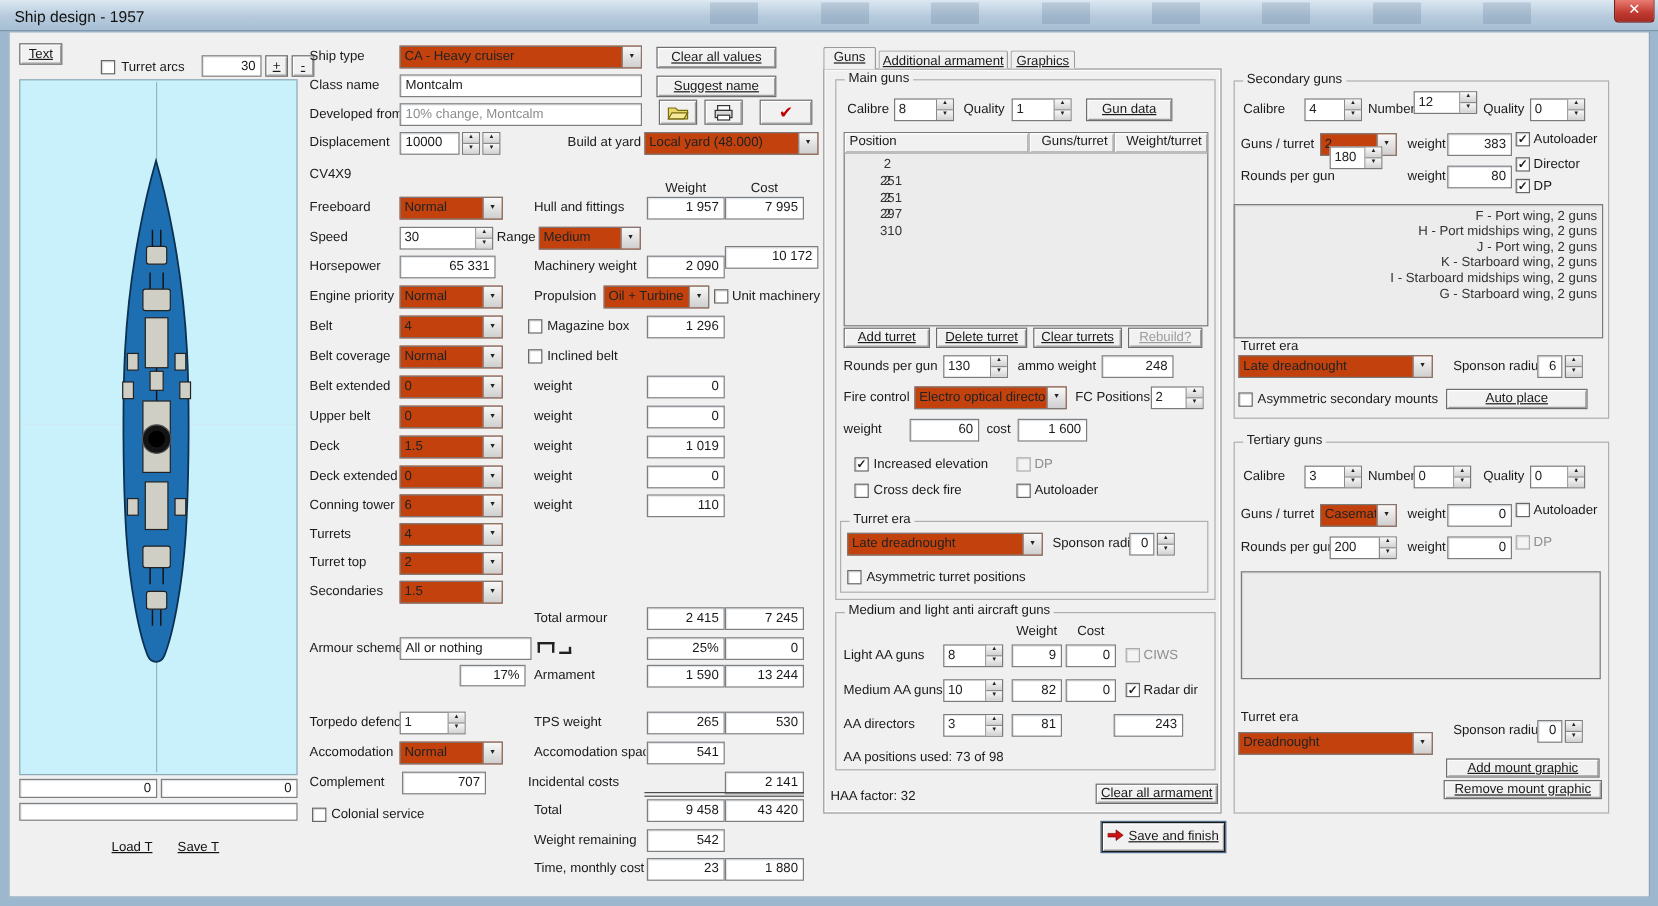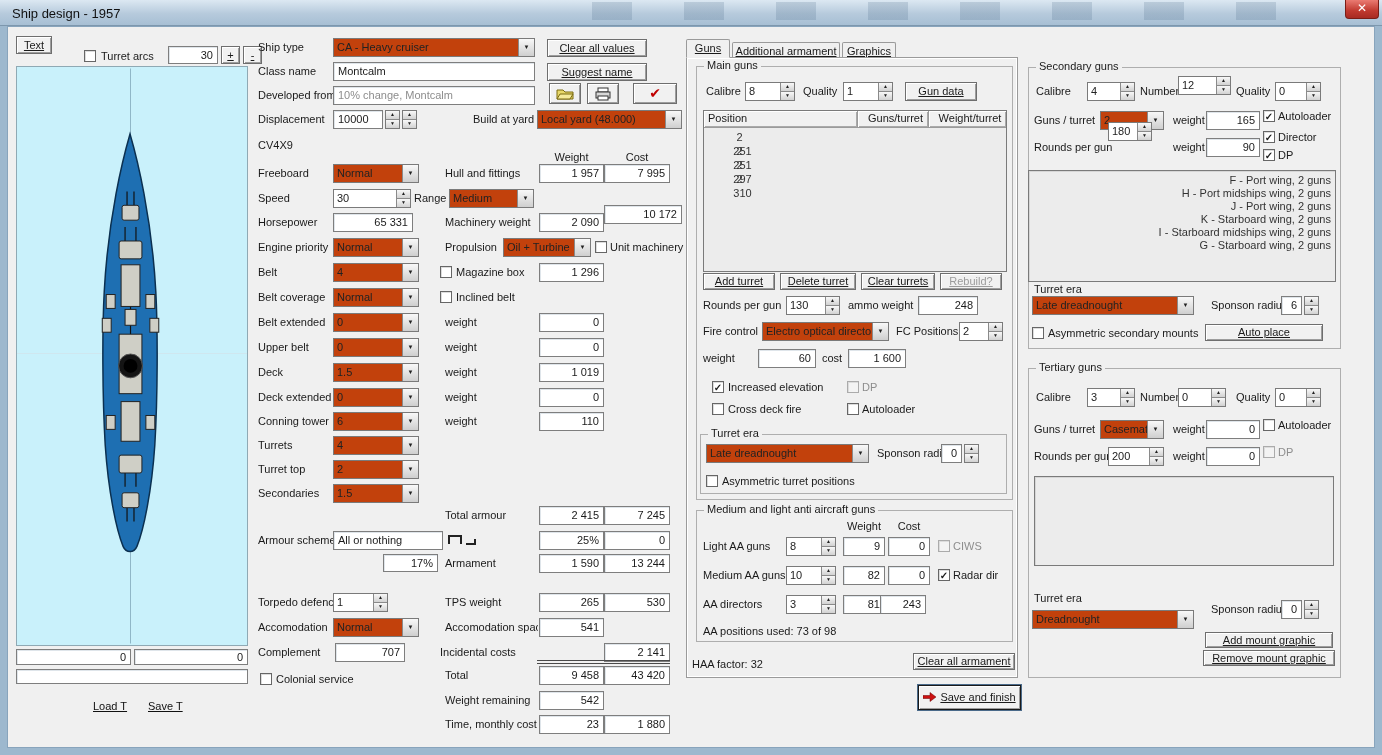--- a/index.html
+++ b/index.html
@@ -496,21 +496,21 @@
 
 <span class="lbl" style="left:703px;top:598px">AA directors</span>
 <div class="spin" style="left:786px;top:595px;width:50px">
   <span class="sv">3</span>
   <span class="sb">
       <i>▲</i>
       <i>▼</i>
     </span>
 </div>
 <div class="val" style="left:843px;top:595px;width:42px">81</div>
-<div class="val" style="left:880px;top:595px;width:46px">243</div>
+<div class="val" style="left:928px;top:595px;width:58px">243</div>
 
 <span class="lbl" style="left:703px;top:625px">AA positions used: 73 of 98</span>
 
 <span class="lbl" style="left:692px;top:658px">HAA factor: 32</span>
 <div class="btn" style="left:913px;top:653px;width:102px;height:17px;padding-top:1px"><span>Clear all armament</span></div>
 
 <div class="btn default" style="left:918px;top:685px;width:103px;height:25px;padding-top:5px">
   <svg width="14" height="10" style="vertical-align:-1px;margin-right:3px">
       <polygon points="0,3.5 7,3.5 7,0.5 13,5 7,9.5 7,6.5 0,6.5" fill="#cc1111" stroke="#660000" stroke-width="0.5"></polygon>
     </svg><span>Save and finish</span>
@@ -543,34 +543,34 @@
       <i>▼</i>
     </span>
 </div>
 
 <span class="lbl" style="left:1034px;top:114px">Guns / turret</span>
 <div class="ddl" style="left:1100px;top:111px;width:64px">
   <span class="dv">2</span>
     <span class="da">▼</span>
 </div>
 <span class="lbl" style="left:1173px;top:114px">weight</span>
-<div class="val" style="left:1206px;top:111px;width:54px">165</div>
+<div class="val" style="left:1206px;top:111px;width:54px">383</div>
 <span class="cb" style="left:1263px;top:110px">✓</span>
 <span class="lbl" style="left:1278px;top:110px">Autoloader</span>
 
 <span class="lbl" style="left:1034px;top:141px">Rounds per gun</span>
 <div class="spin" style="left:1108px;top:122px;width:44px">
   <span class="sv">180</span>
   <span class="sb">
       <i>▲</i>
       <i>▼</i>
     </span>
 </div>
 <span class="lbl" style="left:1173px;top:141px">weight</span>
-<div class="val" style="left:1206px;top:138px;width:54px">90</div>
+<div class="val" style="left:1206px;top:138px;width:54px">80</div>
 <span class="cb" style="left:1263px;top:131px">✓</span>
 <span class="lbl" style="left:1278px;top:131px">Director</span>
 <span class="cb" style="left:1263px;top:149px">✓</span>
 <span class="lbl" style="left:1278px;top:149px">DP</span>
 
 <div class="list" style="left:1028px;top:170px;width:308px;height:112px">
   <div>F - Port wing, 2 guns</div>
   <div>H - Port midships wing, 2 guns</div>
   <div>J - Port wing, 2 guns</div>
   <div>K - Starboard wing, 2 guns</div>

